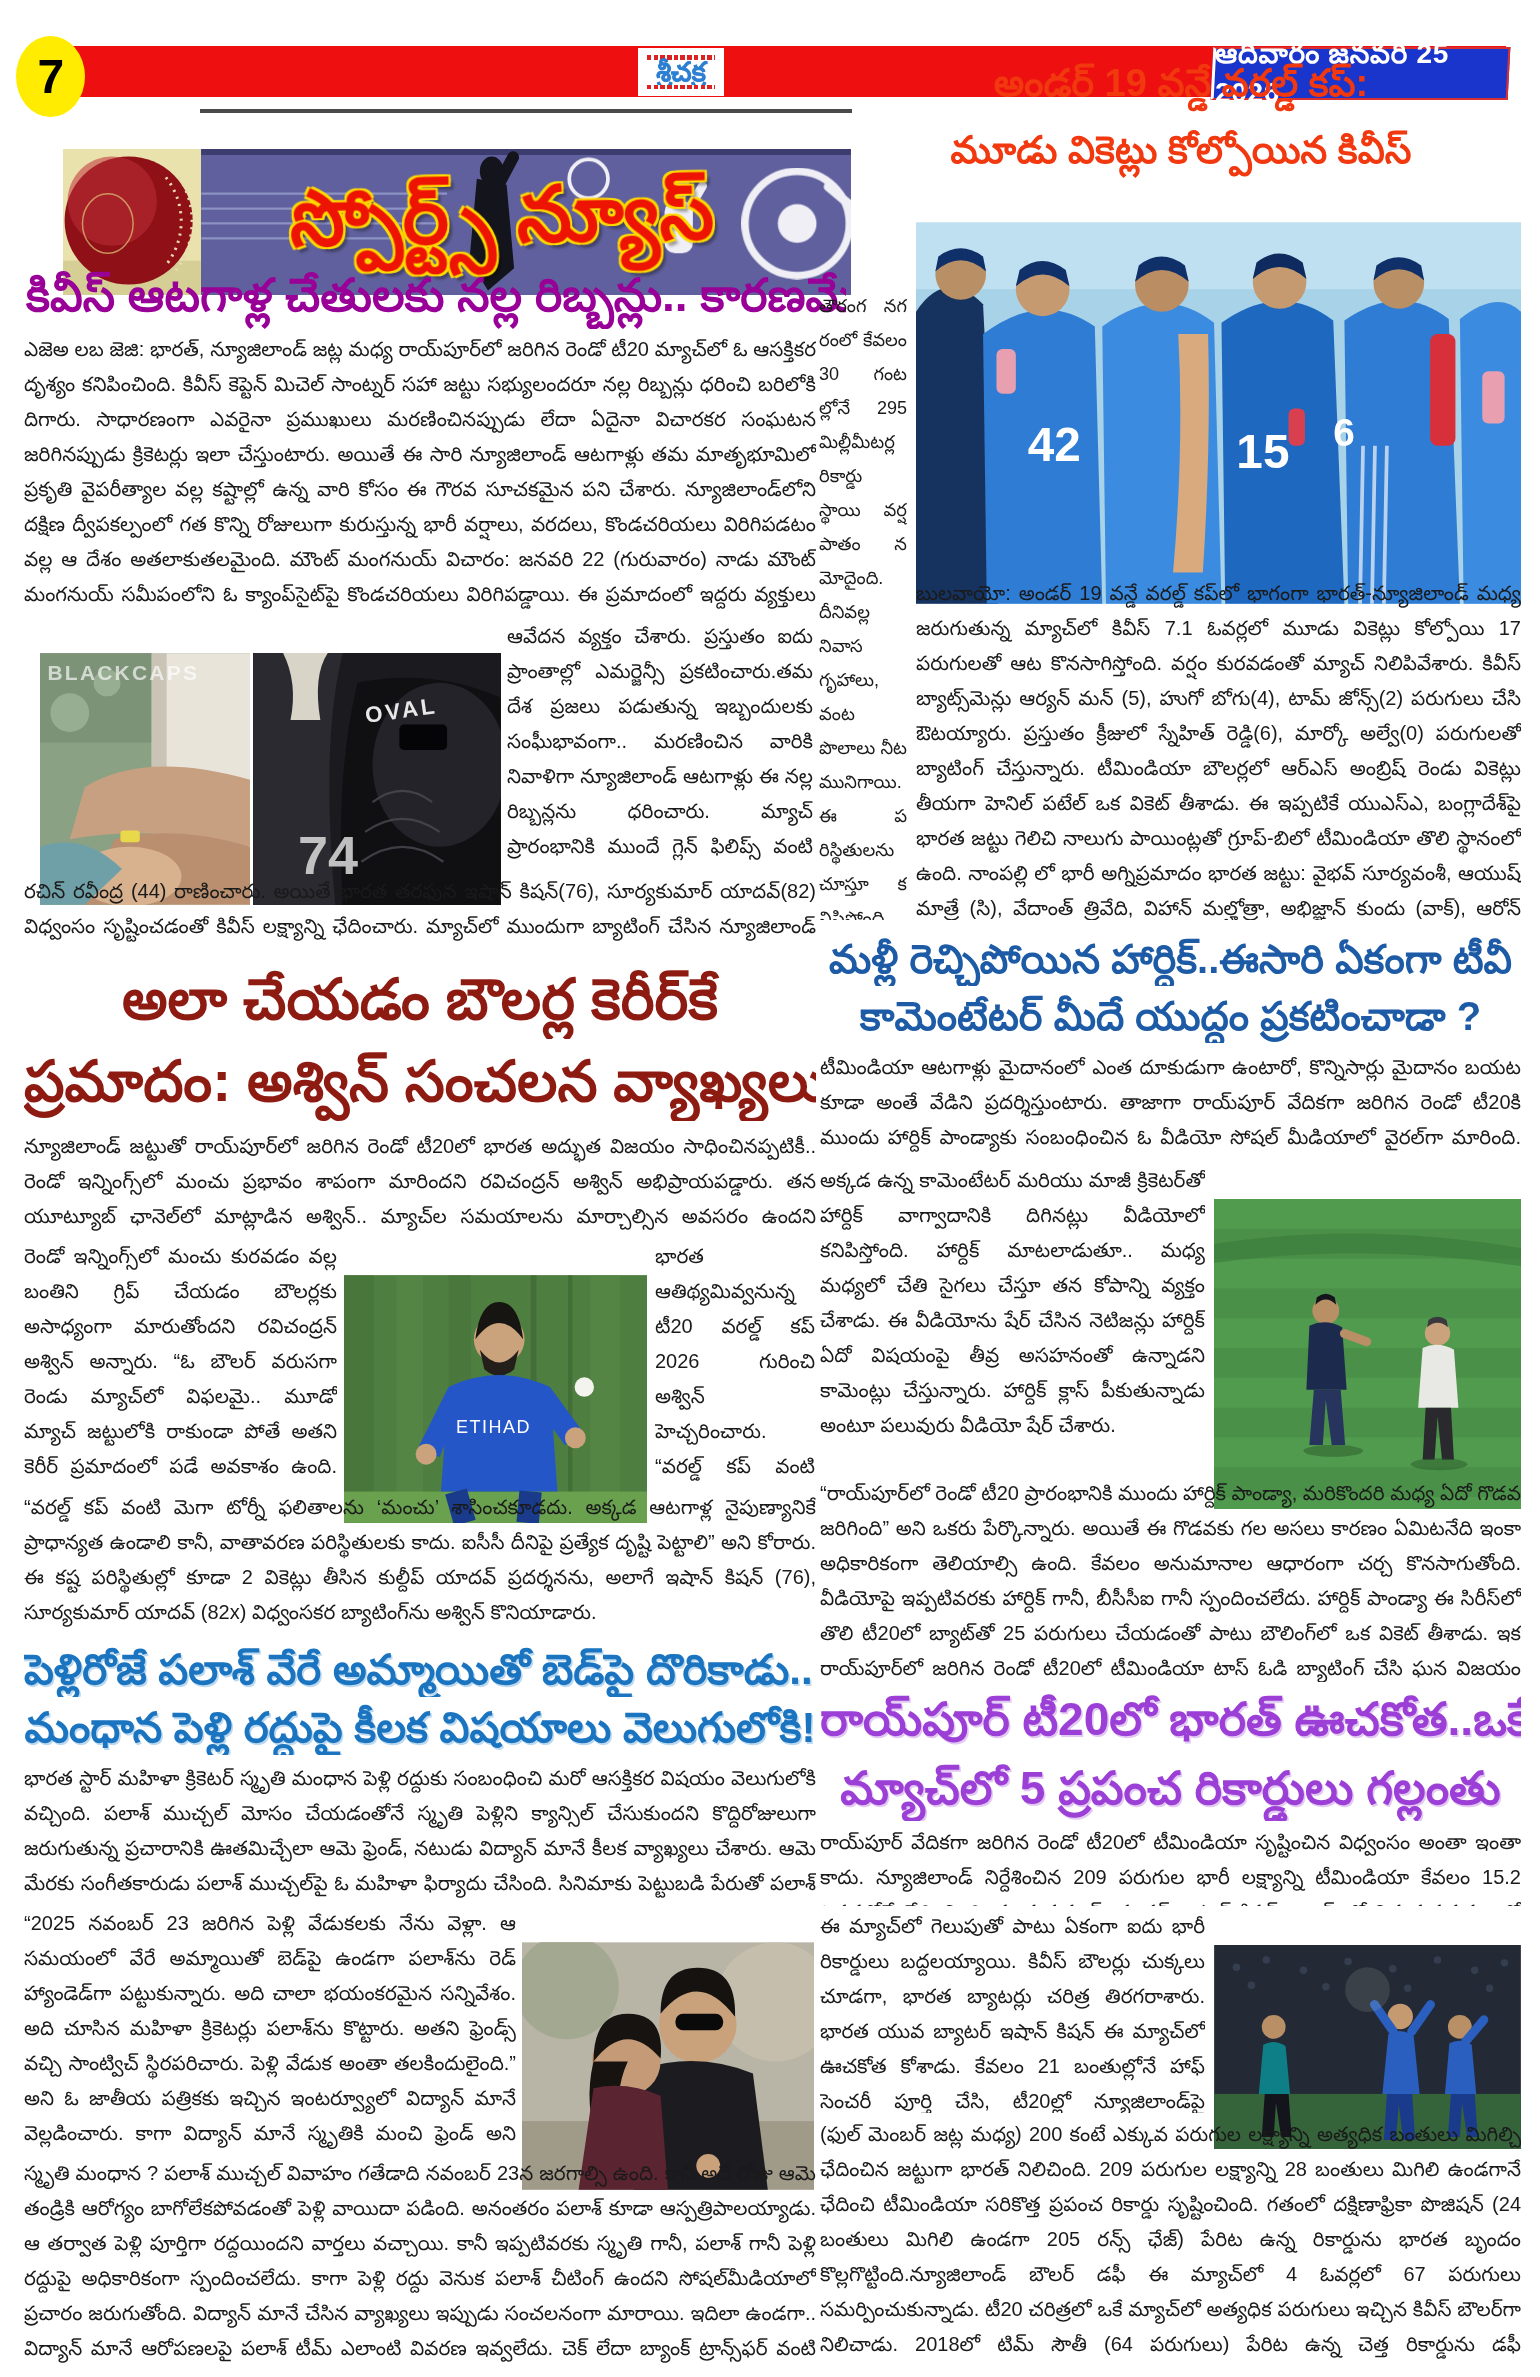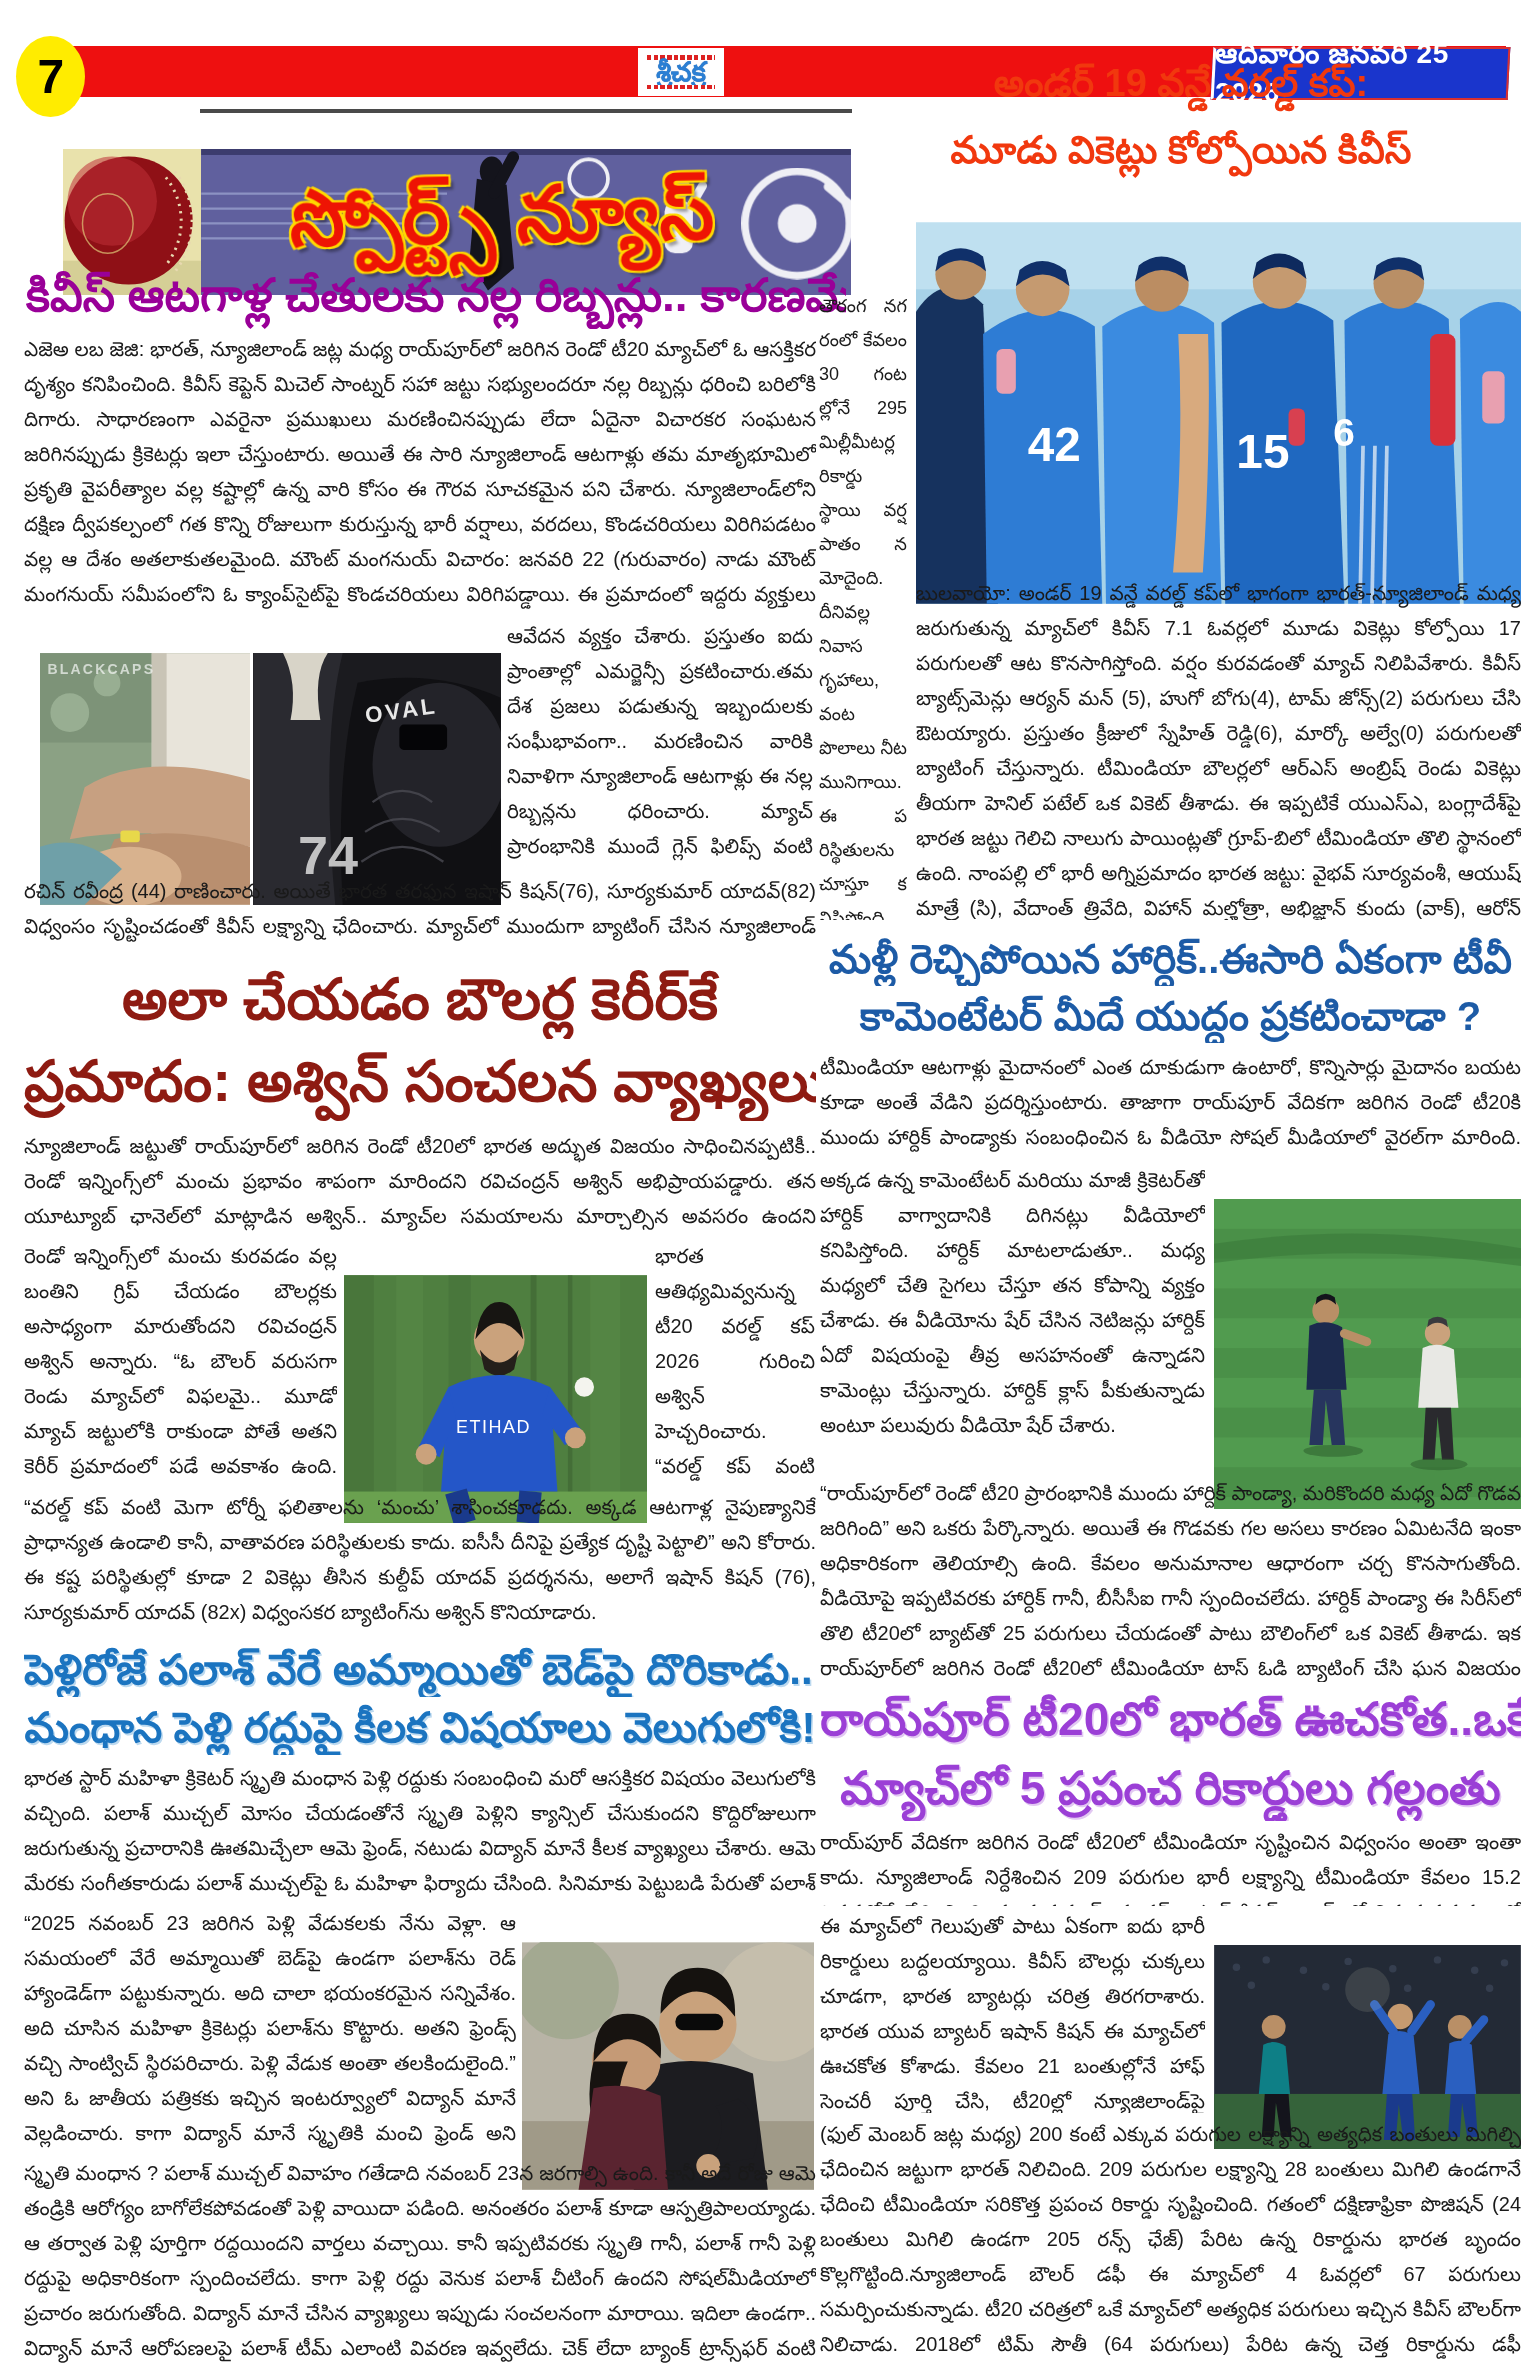--- a/index.html
+++ b/index.html
@@ -30,21 +30,21 @@
   .hl-u19{color:#f1380e;font-size:38px;}
   .hl-ashwin{color:#8e1b12;font-size:57px;}
   .hl-hardik{color:#1d5ba6;font-size:40px;}
   .hl-smriti{color:#1b74c0;font-size:42px;text-shadow:1.5px 1.5px 0 #bcd9ef;}
   .hl-records{color:#9b3fd6;font-size:46px;text-shadow:1.5px 1.5px 0 #e2c8f2;}
   
   .bt{font-size:20px;line-height:35px;text-align:justify;color:#1a1a1a;overflow:hidden;word-break:break-word;}
   .bt-narrow{font-size:18px;line-height:34px;word-break:break-all;}
   
   .photo{overflow:hidden;margin-top:36px;}
-  .wm{position:absolute;left:7.5px;top:7.5px;color:rgba(255,255,255,.65);font-size:14px;letter-spacing:2.2px;font-weight:bold;}
+  .wm{position:absolute;left:7.5px;top:7.5px;color:rgba(255,255,255,.65);font-size:21px;letter-spacing:2.2px;font-weight:bold;}
 </style>
 </head>
 <body>
 
 <div class="page">
 
   <div class="abs topbar"></div>
   <div class="abs masthead-box">
     <div class="tiny-red"></div>
     <div class="masthead-text">శ్రీచక్ర</div>

